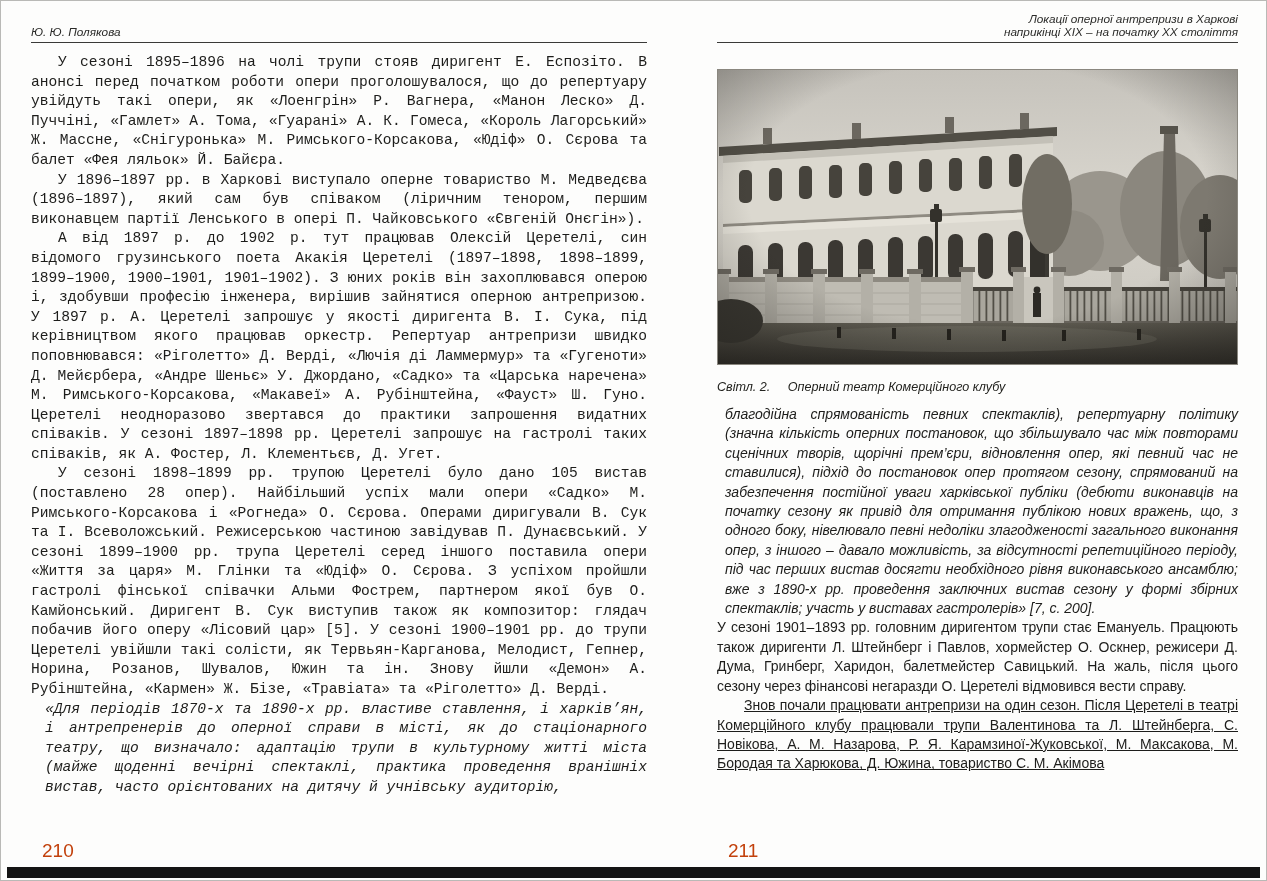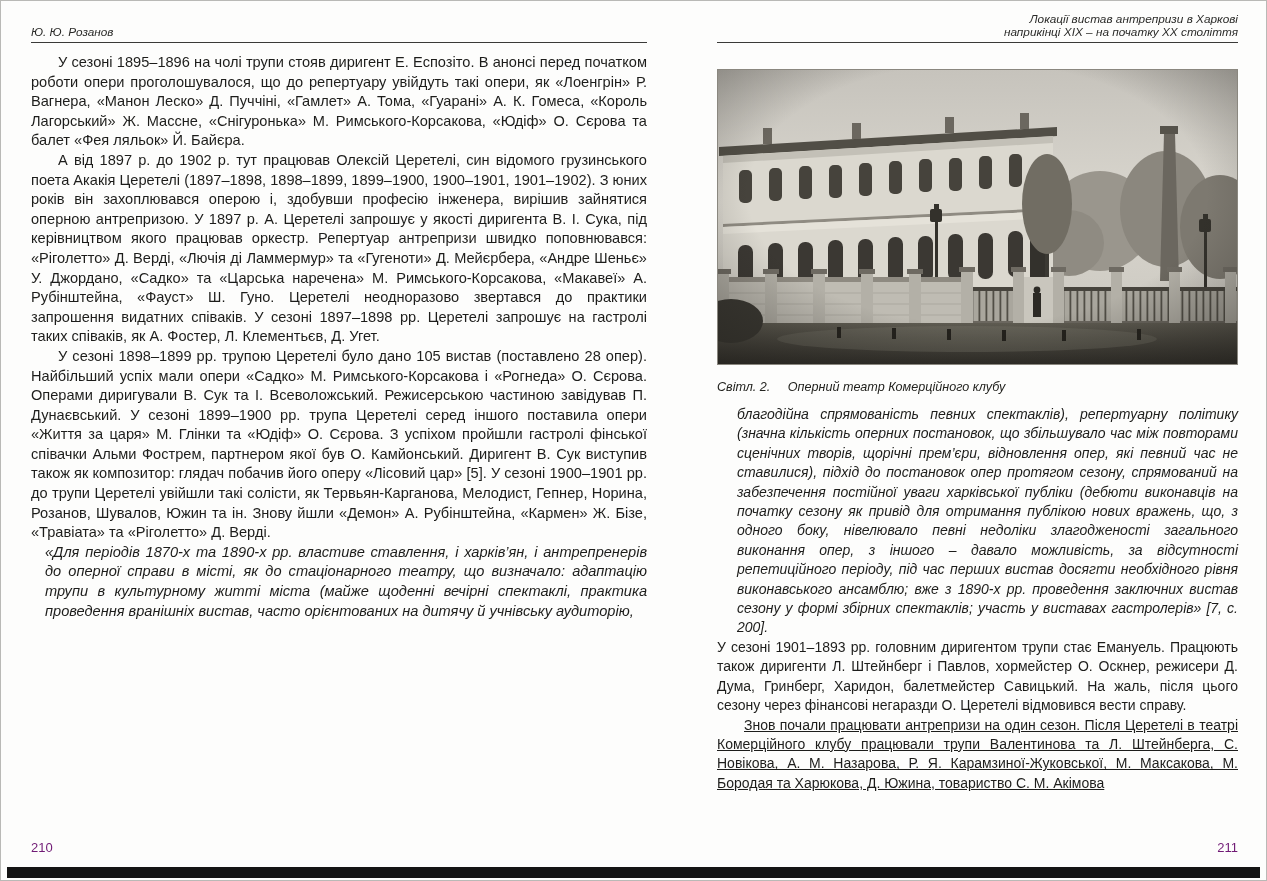--- a/index.html
+++ b/index.html
@@ -20,64 +20,65 @@
   .running-head--right { left:716px; top:12px; width:521px; text-align:right; }
   .head-rule { position:absolute; top:41px; height:1.4px; background:#3a3a38; }
   .head-rule--left  { left:30px;  width:616px; }
   .head-rule--right { left:716px; width:521px; }
 
   
   .body-left {
     position:absolute; left:30px; top:52px; width:616px;
     font-size:14.6px; line-height:19.6px; text-align:justify;
   }
-  .body-left p { text-indent:27px; }
+  .body-left p { text-indent:27px;font-family:Liberation Mono, monospace; }
   .block-quote {
     font-style:italic; text-indent:0 !important;
   }
   .body-left .block-quote { margin-left:14px; }
 
   
   .figure { position:absolute; left:716px; top:56px; width:521px;margin-top:12px; }
   .figure svg { display:block; width:521px; height:296px; }
   .caption { margin-top:15px; font-style:italic; font-size:12.6px; color:#23231f; }
   .caption .cap-label { margin-right:14px; }
 
   
   .body-right {
     position:absolute; left:716px; top:404px; width:521px;
     font-size:14px; line-height:19.4px; text-align:justify;
   }
-  .body-right .block-quote { margin-left:20px; }
+  .body-right .block-quote { margin-left:8px; }
   .body-right p.indent { text-indent:27px;text-decoration:underline; }
 
   
-  .page-num { position:absolute; top:839px; font-size:13px; color:#701a75; }
+  .page-num { position:absolute; top:839px; font-size:19px; color:#c2410c;margin-left:11px; }
   .page-num--left  { left:30px; }
-  .page-num--right { left:716px; width:521px; text-align:right; }
+  .page-num--right { left:716px; width:521px; text-align:left; }
 
   
   .bottom-bar { position:absolute; left:6px; right:6px; bottom:2px; height:11px; background:#141414; }
 </style>
 </head>
 <body>
 
 <div class="sheet">
 
-  <div class="running-head running-head--left">Ю. Ю. Розанов</div>
+  <div class="running-head running-head--left">Ю. Ю. Полякова</div>
   <div class="head-rule head-rule--left"></div>
 
   <div class="running-head running-head--right">
-    <div>Локації вистав антрепризи в Харкові</div>
+    <div>Локації оперної антрепризи в Харкові</div>
     <div>наприкінці XIX – на початку XX століття</div>
   </div>
   <div class="head-rule head-rule--right"></div>
 
   <div class="body-left">
     <p>У сезоні 1895–1896 на чолі трупи стояв диригент Е. Еспозіто. В анонсі перед початком роботи опери проголошувалося, що до репертуару увійдуть такі опери, як «Лоенгрін» Р. Вагнера, «Манон Леско» Д. Пуччіні, «Гамлет» А. Тома, «Гуарані» А. К. Гомеса, «Король Лагорський» Ж. Массне, «Снігуронька» М. Римського-Корсакова, «Юдіф» О. Сєрова та балет «Фея ляльок» Й. Байєра.</p>
+    <p>У 1896–1897 рр. в Харкові виступало оперне товариство М. Медведєва (1896–1897), який сам був співаком (ліричним тенором, першим виконавцем партії Ленського в опері П. Чайковського «Євгеній Онєгін»).</p>
     <p>А від 1897 р. до 1902 р. тут працював Олексій Церетелі, син відомого грузинського поета Акакія Церетелі (1897–1898, 1898–1899, 1899–1900, 1900–1901, 1901–1902). З юних років він захоплювався оперою і, здобувши професію інженера, вирішив зайнятися оперною антрепризою. У 1897 р. А. Церетелі запрошує у якості диригента В. І. Сука, під керівництвом якого працював оркестр. Репертуар антрепризи швидко поповнювався: «Ріголетто» Д. Верді, «Лючія ді Ламмермур» та «Гугеноти» Д. Мейєрбера, «Андре Шеньє» У. Джордано, «Садко» та «Царська наречена» М. Римського-Корсакова, «Макавеї» А. Рубінштейна, «Фауст» Ш. Гуно. Церетелі неодноразово звертався до практики запрошення видатних співаків. У сезоні 1897–1898 рр. Церетелі запрошує на гастролі таких співаків, як А. Фостер, Л. Клементьєв, Д. Угет.</p>
     <p>У сезоні 1898–1899 рр. трупою Церетелі було дано 105 вистав (поставлено 28 опер). Найбільший успіх мали опери «Садко» М. Римського-Корсакова і «Рогнеда» О. Сєрова. Операми диригували В. Сук та І. Всеволожський. Режисерською частиною завідував П. Дунаєвський. У сезоні 1899–1900 рр. трупа Церетелі серед іншого поставила опери «Життя за царя» М. Глінки та «Юдіф» О. Сєрова. З успіхом пройшли гастролі фінської співачки Альми Фострем, партнером якої був О. Камйонський. Диригент В. Сук виступив також як композитор: глядач побачив його оперу «Лісовий цар» [5]. У сезоні 1900–1901 рр. до трупи Церетелі увійшли такі солісти, як Тервьян-Карганова, Мелодист, Гепнер, Норина, Розанов, Шувалов, Южин та ін. Знову йшли «Демон» А. Рубінштейна, «Кармен» Ж. Бізе, «Травіата» та «Ріголетто» Д. Верді.</p>
     <p class="block-quote">«Для періодів 1870-х та 1890-х рр. властиве ставлення, і харків’ян, і антрепренерів до оперної справи в місті, як до стаціонарного театру, що визначало: адаптацію трупи в культурному житті міста (майже щоденні вечірні спектаклі, практика проведення вранішніх вистав, часто орієнтованих на дитячу й учнівську аудиторію,</p>
   </div>
 
   <figure class="figure">
     <svg viewBox="0 0 521 296" preserveAspectRatio="none" xmlns="http://www.w3.org/2000/svg">
       <defs>
         <linearGradient id="gSky" x1="0" y1="0" x2="0" y2="1">
           <stop offset="0" stop-color="#c6c3bc"></stop>

